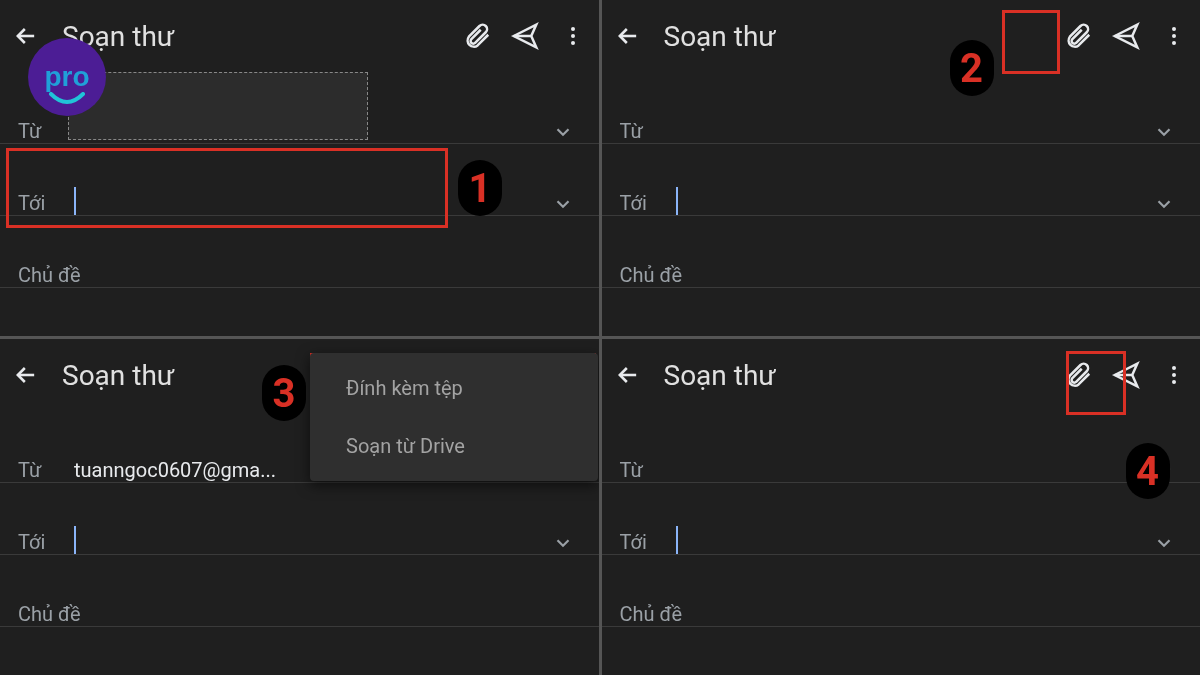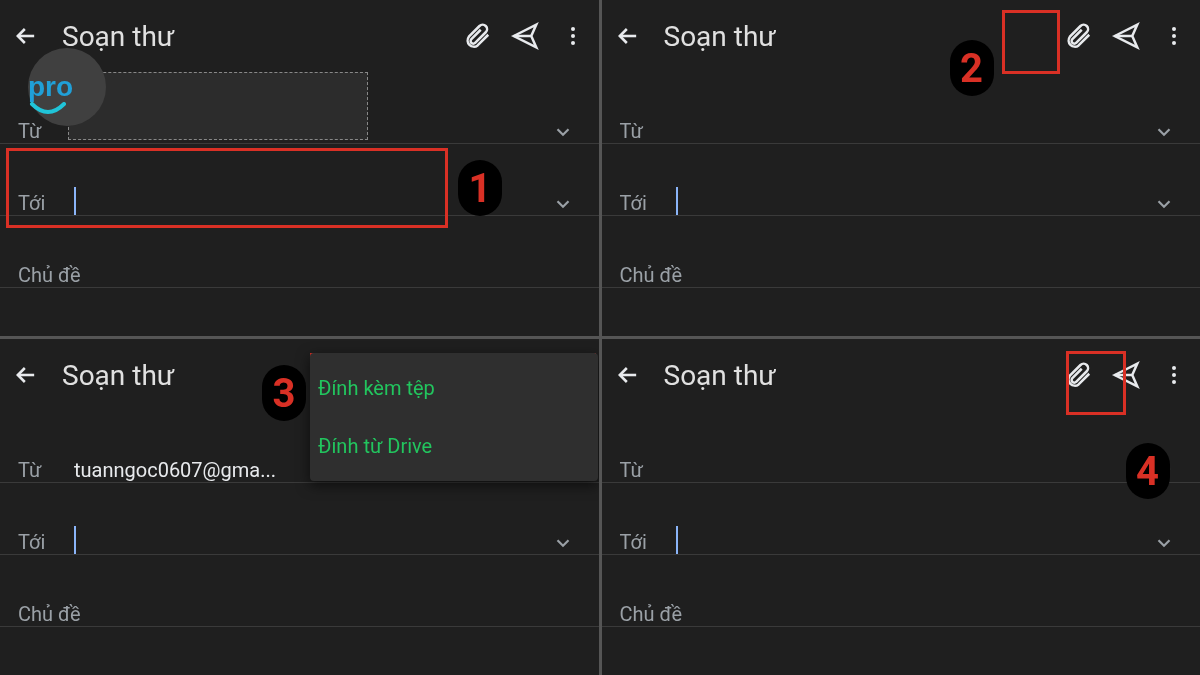--- a/index.html
+++ b/index.html
@@ -90,48 +90,49 @@
     color: #d93025;
     font-size: 40px;
     font-weight: 700;
     display: flex;
     align-items: center;
     justify-content: center;
     pointer-events: none;
   }
   .logo {
     position: absolute;
-    top: 48px;
+    top: 38px;
     left: 28px;
     width: 78px;
     height: 78px;
     border-radius: 50%;
-    background: #404040;
-    display: flex;
-    align-items: center;
+    background: #4c1d95;
+    display: flex;
+    align-items: center;
+    justify-content: center;
     z-index: 20;
   }
   .logo .p { color: #20a0d8; font-weight: 700; font-size: 28px; font-family: Arial; }
   .logo svg { position:absolute; bottom:10px; }
   .menu {
     position: absolute;
     background: #2f2f2f;
     border-radius: 4px;
     box-shadow: 0 4px 14px rgba(0,0,0,0.6);
     padding: 6px 0;
     z-index: 10;
     min-width: 260px;
   }
   .menu-item {
     height: 58px;
     display: flex;
     align-items: center;
-    padding: 0 8px;
+    padding: 0 36px;
     font-size: 20px;
-    color: #22c55e;
+    color: #a3a3a3;
     cursor: pointer;
   }
   svg { display:block; }
 </style>
 </head>
 <body>
 
 <div class="panel">
   <div class="toolbar">
     <div class="back-btn">
@@ -287,21 +288,21 @@
         </svg>
     </div>
   </div>
 
   <div class="row">
     <div class="row-label" style="width:auto">Chủ đề</div>
   </div>
 
   <div class="menu" style="left:310px; top:14px; width:288px;">
     <div class="menu-item">Đính kèm tệp</div>
-    <div class="menu-item">Đính từ Drive</div>
+    <div class="menu-item">Soạn từ Drive</div>
   </div>
 
   <div class="hl" style="left:310px; top:14px; width:286px; height:62px;"></div>
   <div class="step-badge" style="left:262px; top:26px;">3</div>
 </div>
 
 <div class="panel">
   <div class="toolbar">
     <div class="back-btn">
       <svg width="28" height="28" viewBox="0 0 24 24" fill="none" stroke="#e8eaed" stroke-width="2.2">

